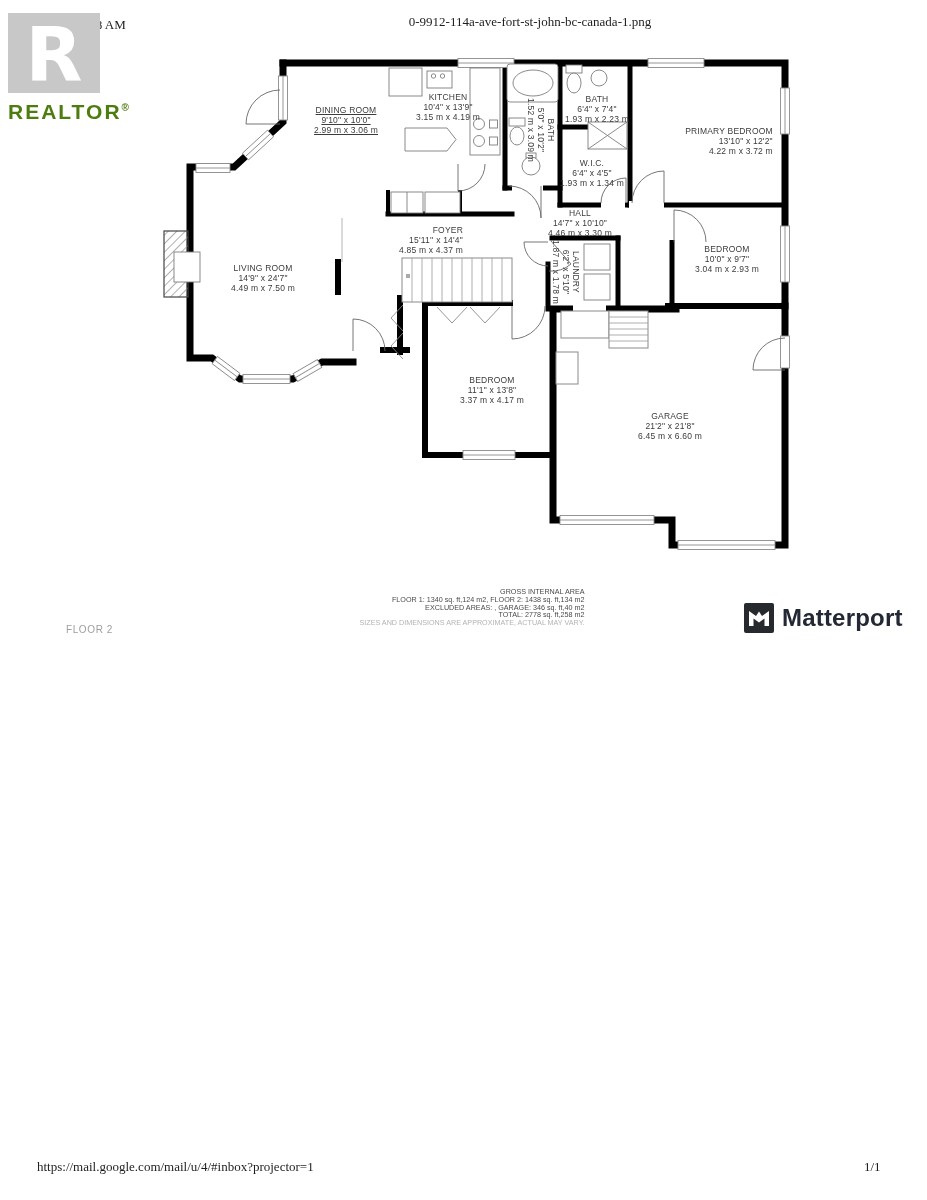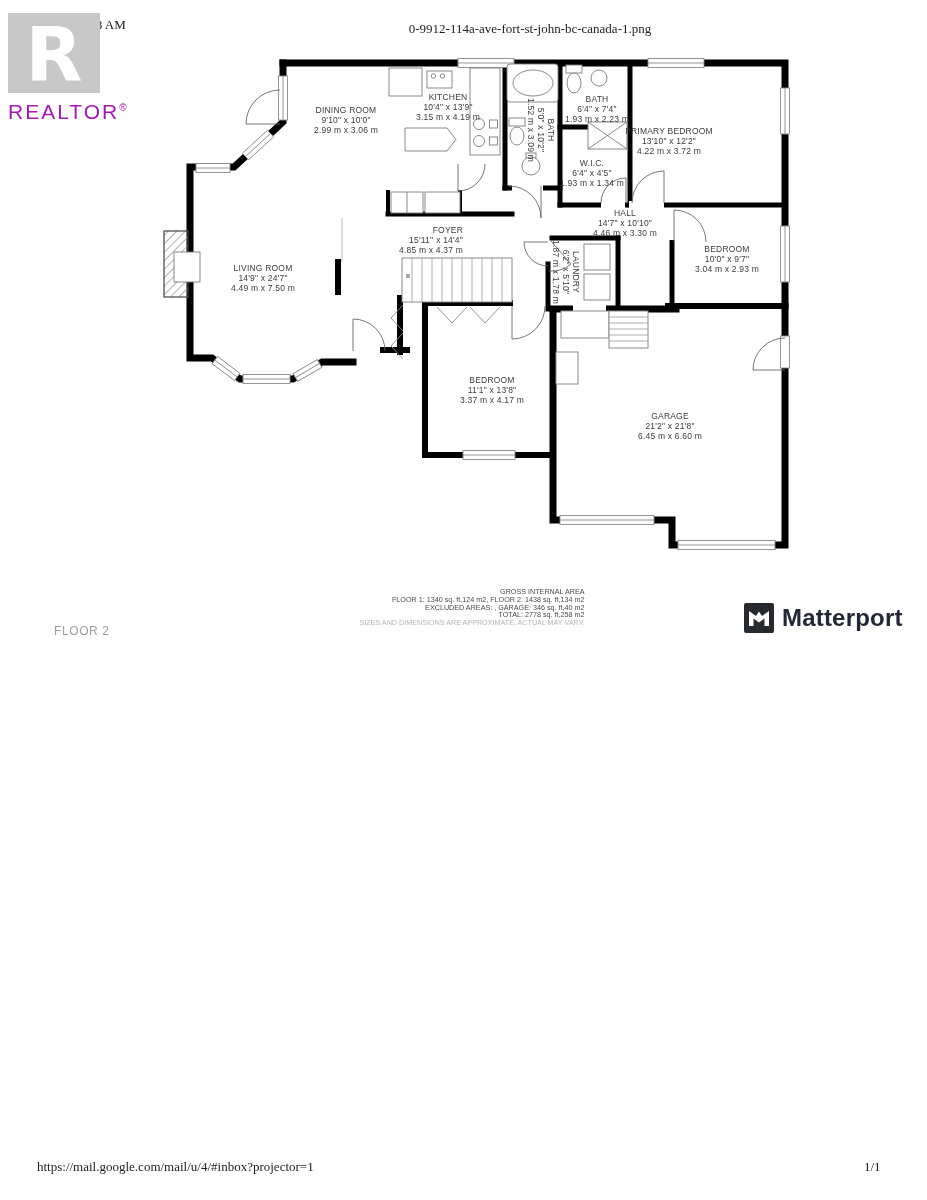--- a/index.html
+++ b/index.html
@@ -2,46 +2,46 @@
 <html><head>
 <meta charset="utf-8">
 <style>
   html,body{margin:0;padding:0;}
   body{
     width:927px;height:1200px;position:relative;background:#fff;overflow:hidden;
     font-family:"Liberation Sans",sans-serif;color:#222;
   }
   .serif{font-family:"Liberation Serif",serif;font-size:13px;color:#1d1d1d;}
   .hdr-date{position:absolute;left:33px;top:17px;}
-  .hdr-file{position:absolute;left:530px;top:21px;transform:translateX(-50%);white-space:nowrap;}
+  .hdr-file{position:absolute;left:530px;top:14px;transform:translateX(-50%);white-space:nowrap;}
   .ftr-url{position:absolute;left:37px;top:1159px;}
   .ftr-page{position:absolute;left:864px;top:1159px;}
 
   
   .realtor{position:absolute;left:8px;top:13px;width:130px;}
-  .realtor-text{margin-top:3px;font-size:21px;letter-spacing:2px;color:#a21caf;font-weight:400;}
+  .realtor-text{margin-top:3px;font-size:21px;letter-spacing:2px;color:#4d7c0f;font-weight:700;}
   .realtor-text .reg{font-size:10px;vertical-align:super;letter-spacing:0;}
 
   
   #plan{position:absolute;left:150px;top:45px;}
 
   .room-label{
     position:absolute;transform:translate(-50%,-50%);
     text-align:center;font-size:8.5px;line-height:10px;color:#3b3b3b;
     white-space:nowrap;letter-spacing:.2px;
   }
   .room-label.rot{transform:translate(-50%,-50%) rotate(90deg);}
 
   
   .area-summary{
     position:absolute;left:472px;top:588px;transform:translateX(-50%);
     text-align:right;font-size:7.2px;line-height:7.8px;color:#4a4a4a;white-space:nowrap;
   }
   .area-summary .disc{color:#b3b3b3;}
-  .floor-label{position:absolute;left:54px;top:624px;font-size:12px;color:#9e9e9e;letter-spacing:.6px;}
+  .floor-label{position:absolute;left:66px;top:624px;font-size:10px;color:#9e9e9e;letter-spacing:.6px;}
 
   
   .matterport{position:absolute;left:744px;top:603px;display:flex;align-items:center;}
   .matterport-text{font-size:24px;font-weight:bold;color:#232834;margin-left:8px;letter-spacing:.2px;}
 </style>
 </head>
 <body>
 
 <div class="serif hdr-date">6/2/22, 10:38 AM</div>
 <div class="serif hdr-file">0-9912-114a-ave-fort-st-john-bc-canada-1.png</div>
@@ -247,21 +247,21 @@
     <g stroke="#8a8a8a" fill="none">
       <polyline points="437,307 452,323 467,307"></polyline>
       <polyline points="470,307 485,323 500,307"></polyline>
       <polyline points="403,305 391,318 403,331"></polyline>
       <polyline points="403,333 391,346 403,359"></polyline>
     </g>
   </g>
 </svg>
 
 <div id="room-labels">
-    <div class="room-label" style="left: 346px; top: 120px;">
+    <div class="room-label" style="left: 346px; top: 120px; text-decoration: underline;">
       <div>DINING ROOM</div>
       <div>9'10" x 10'0"</div>
       <div>2.99 m x 3.06 m</div>
     </div>
     <div class="room-label" style="left: 448px; top: 107px;">
       <div>KITCHEN</div>
       <div>10'4" x 13'9"</div>
       <div>3.15 m x 4.19 m</div>
     </div>
     <div class="room-label" style="left: 597px; top: 109px;">
@@ -272,26 +272,26 @@
     <div class="room-label rot" style="left: 541px; top: 130px;">
       <div>BATH</div>
       <div>5'0" x 10'2"</div>
       <div>1.52 m x 3.09 m</div>
     </div>
     <div class="room-label" style="left: 592px; top: 173px;">
       <div>W.I.C.</div>
       <div>6'4" x 4'5"</div>
       <div>1.93 m x 1.34 m</div>
     </div>
-    <div class="room-label" style="left: 669px; top: 141px;">
+    <div class="room-label" style="left: 729px; top: 141px; text-align: right;">
       <div>PRIMARY BEDROOM</div>
       <div>13'10" x 12'2"</div>
       <div>4.22 m x 3.72 m</div>
     </div>
-    <div class="room-label" style="left: 580px; top: 223px; margin-left: 45px;">
+    <div class="room-label" style="left: 580px; top: 223px;">
       <div>HALL</div>
       <div>14'7" x 10'10"</div>
       <div>4.46 m x 3.30 m</div>
     </div>
     <div class="room-label" style="left: 431px; top: 240px; text-align: right;">
       <div>FOYER</div>
       <div>15'11'' x 14'4"</div>
       <div>4.85 m x 4.37 m</div>
     </div>
     <div class="room-label" style="left: 263px; top: 278px;">

